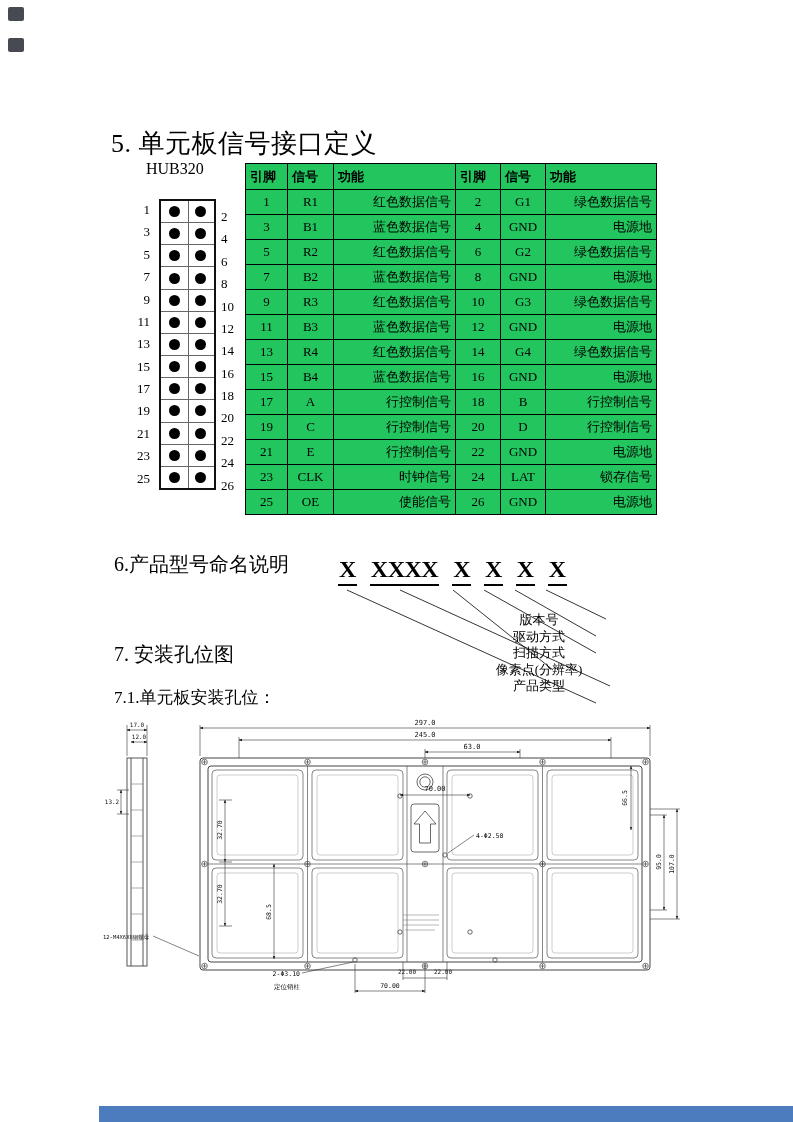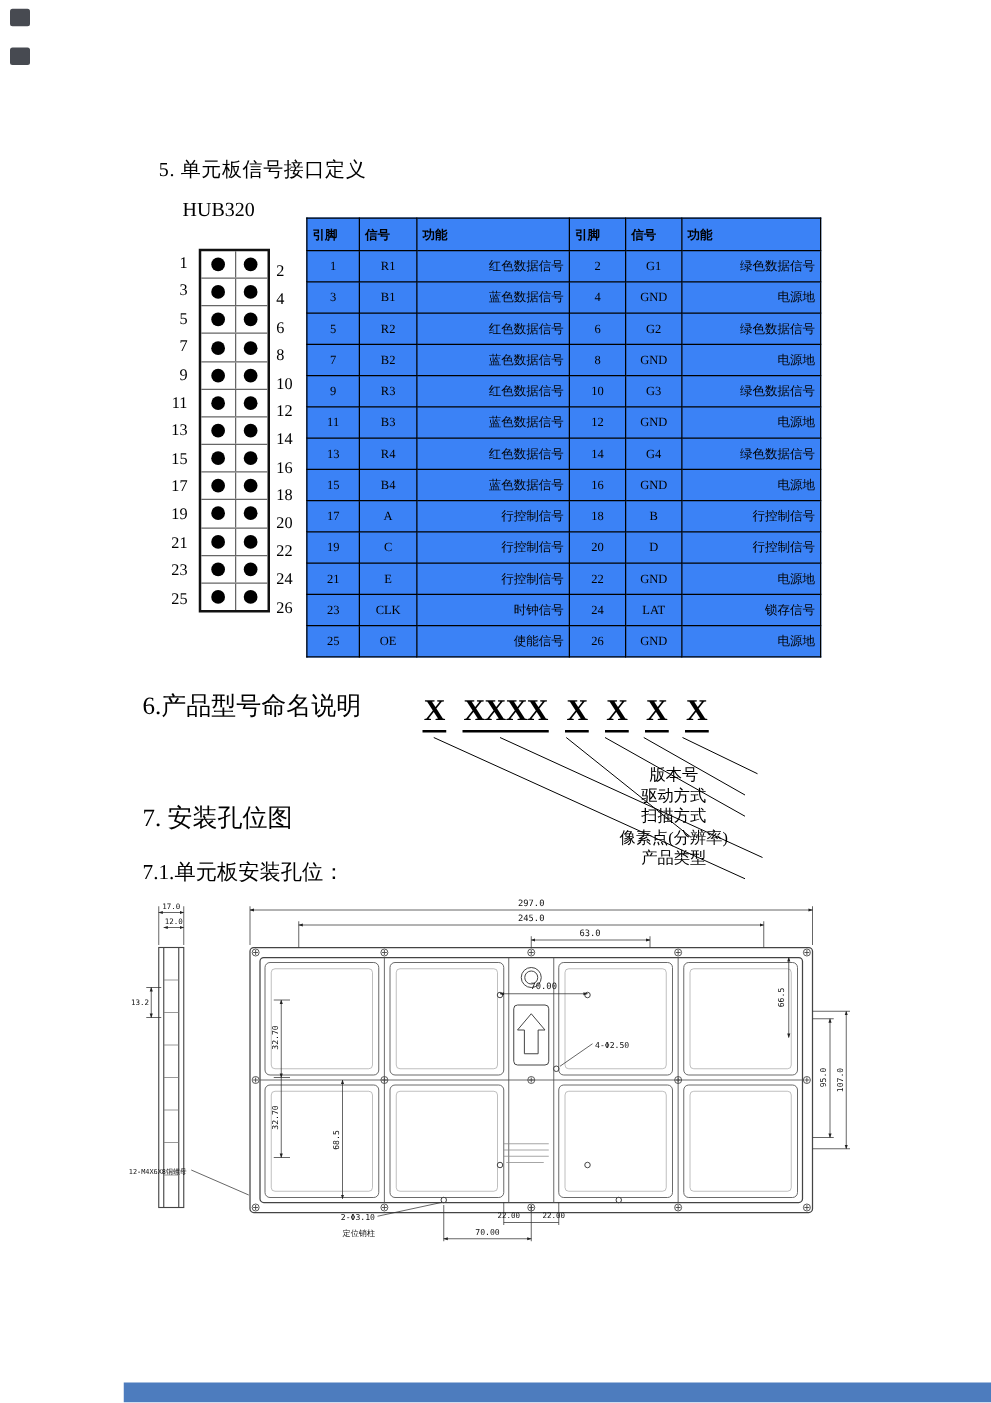--- a/index.html
+++ b/index.html
@@ -4,38 +4,38 @@
 <style>
   *{margin:0;padding:0;box-sizing:border-box}
   html,body{background:#fff}
   body{width:793px;height:1122px;position:relative;overflow:hidden;
        font-family:"Liberation Serif",serif;color:#000}
   .abs{position:absolute}
   .marker{position:absolute;left:8px;width:16px;height:14px;background:#474a51;border-radius:2px}
   #marker1{top:7px}
   #marker2{top:38px}
 
-  #s5-title{left:127px;top:126px;font-size:16px;letter-spacing:.5px}
+  #s5-title{left:111px;top:126px;font-size:26px;letter-spacing:.5px}
   #hub-label{left:146px;top:160px;font-size:16px;font-family:Liberation Serif, serif}
 
   
   #pin-numbers-left{left:122px;top:199px;width:28px;text-align:right}
   #pin-numbers-right{left:221px;top:206px;width:30px;text-align:left}
   .pin-num{height:22.38px;line-height:22.38px;font-size:13px}
   #pin-connector{left:159px;top:199px;width:57px;height:291px;border:2px solid #111;
                  display:flex;flex-direction:column;background:#fff}
   .pin-row{flex:1;display:flex;border-bottom:1px solid #666;position:relative}
   .pin-row:last-child{border-bottom:none}
   .pin-row::before{content:"";position:absolute;left:50%;top:0;bottom:0;width:1px;background:#666}
   .pin-row span{flex:1;display:flex;align-items:center;justify-content:center}
   .pin-row span::after{content:"";width:11px;height:11px;border-radius:50%;background:#000}
 
   
-  #pin-table{position:absolute;left:245px;top:174px;border-collapse:collapse;table-layout:fixed;
-             width:411px;font-size:10px;background:#3b82f6}
+  #pin-table{position:absolute;left:245px;top:163px;border-collapse:collapse;table-layout:fixed;
+             width:411px;font-size:13px;background:#22c55e}
   #pin-table th,#pin-table td{border:1px solid #000;height:25px;padding:0 4px;overflow:hidden;white-space:nowrap}
   #pin-table th{font-family:"Liberation Sans",sans-serif;font-weight:bold;text-align:left;height:26px}
   #pin-table td.col0,#pin-table td.col1,#pin-table td.col3,#pin-table td.col4{text-align:center}
   #pin-table td.col2,#pin-table td.col5{text-align:right}
 
   #s6-title{left:114px;top:551px;font-size:20px}
   #naming-code{position:absolute;left:338px;top:556px;display:flex;gap:13px;
                font-weight:bold;font-size:24px;letter-spacing:-0.5px}
   #naming-code span{border-bottom:2px solid #000;padding:0 1px;line-height:1.15}
   #naming-labels{position:absolute;left:420px;top:612px;width:238px;text-align:center;

